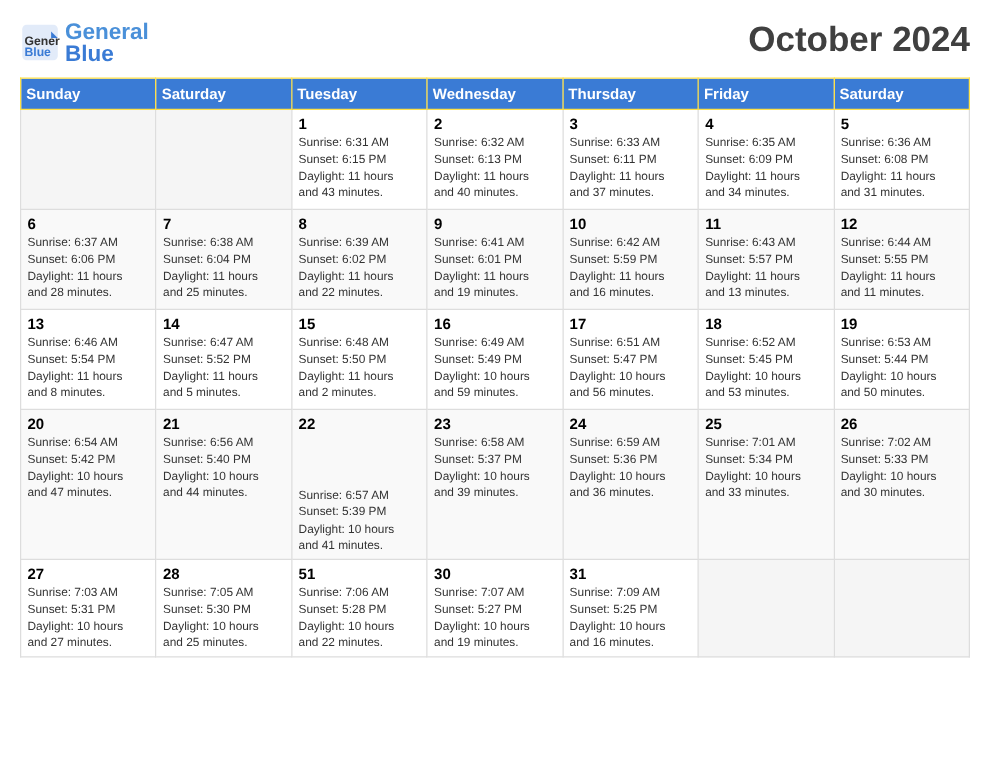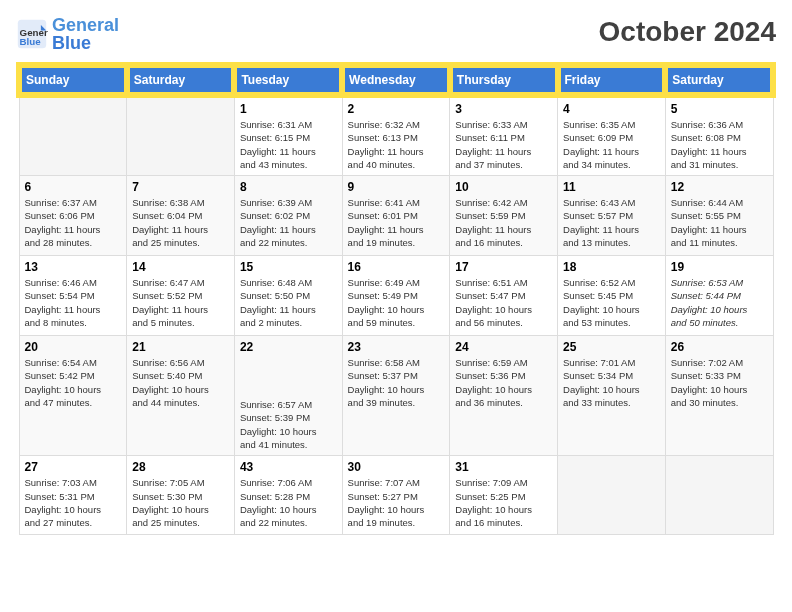--- a/index.html
+++ b/index.html
@@ -49,21 +49,21 @@
     }
     thead tr {
       background-color: #3a7bd5;
       color: #fff;
     }
     thead th {
       padding: 5px 4px;
       text-align: left;
       font-size: 12px;
       font-weight: bold;
-      border: 6px solid #fde047;
+      border: 1px solid #fde047;
     }
     tbody tr {
       vertical-align: top;
     }
     tbody td {
       border: 1px solid #ddd;
       padding: 4px 5px;
       height: 80px;
       vertical-align: top;
       background: #fff;
@@ -255,21 +255,21 @@
         </td>
         <td>
           <span class="day-num">18</span>
           <div class="day-info" style="white-space: pre-line;">Sunrise: 6:52 AM
 Sunset: 5:45 PM
 Daylight: 10 hours
 and 53 minutes.</div>
         </td>
         <td>
           <span class="day-num">19</span>
-          <div class="day-info" style="white-space: pre-line; font-style: italic;">Sunrise: 6:53 AM
+          <div class="day-info" style="white-space: pre-line;">Sunrise: 6:53 AM
 Sunset: 5:44 PM
 Daylight: 10 hours
 and 50 minutes.</div>
         </td>
       </tr>
       <tr>
         <td>
           <span class="day-num">20</span>
           <div class="day-info" style="white-space: pre-line;">Sunrise: 6:54 AM
 Sunset: 5:42 PM
@@ -328,21 +328,21 @@
 and 27 minutes.</div>
         </td>
         <td>
           <span class="day-num">28</span>
           <div class="day-info" style="white-space: pre-line;">Sunrise: 7:05 AM
 Sunset: 5:30 PM
 Daylight: 10 hours
 and 25 minutes.</div>
         </td>
         <td>
-          <span class="day-num">43</span>
+          <span class="day-num">51</span>
           <div class="day-info" style="white-space: pre-line;">Sunrise: 7:06 AM
 Sunset: 5:28 PM
 Daylight: 10 hours
 and 22 minutes.</div>
         </td>
         <td>
           <span class="day-num">30</span>
           <div class="day-info" style="white-space: pre-line;">Sunrise: 7:07 AM
 Sunset: 5:27 PM
 Daylight: 10 hours

